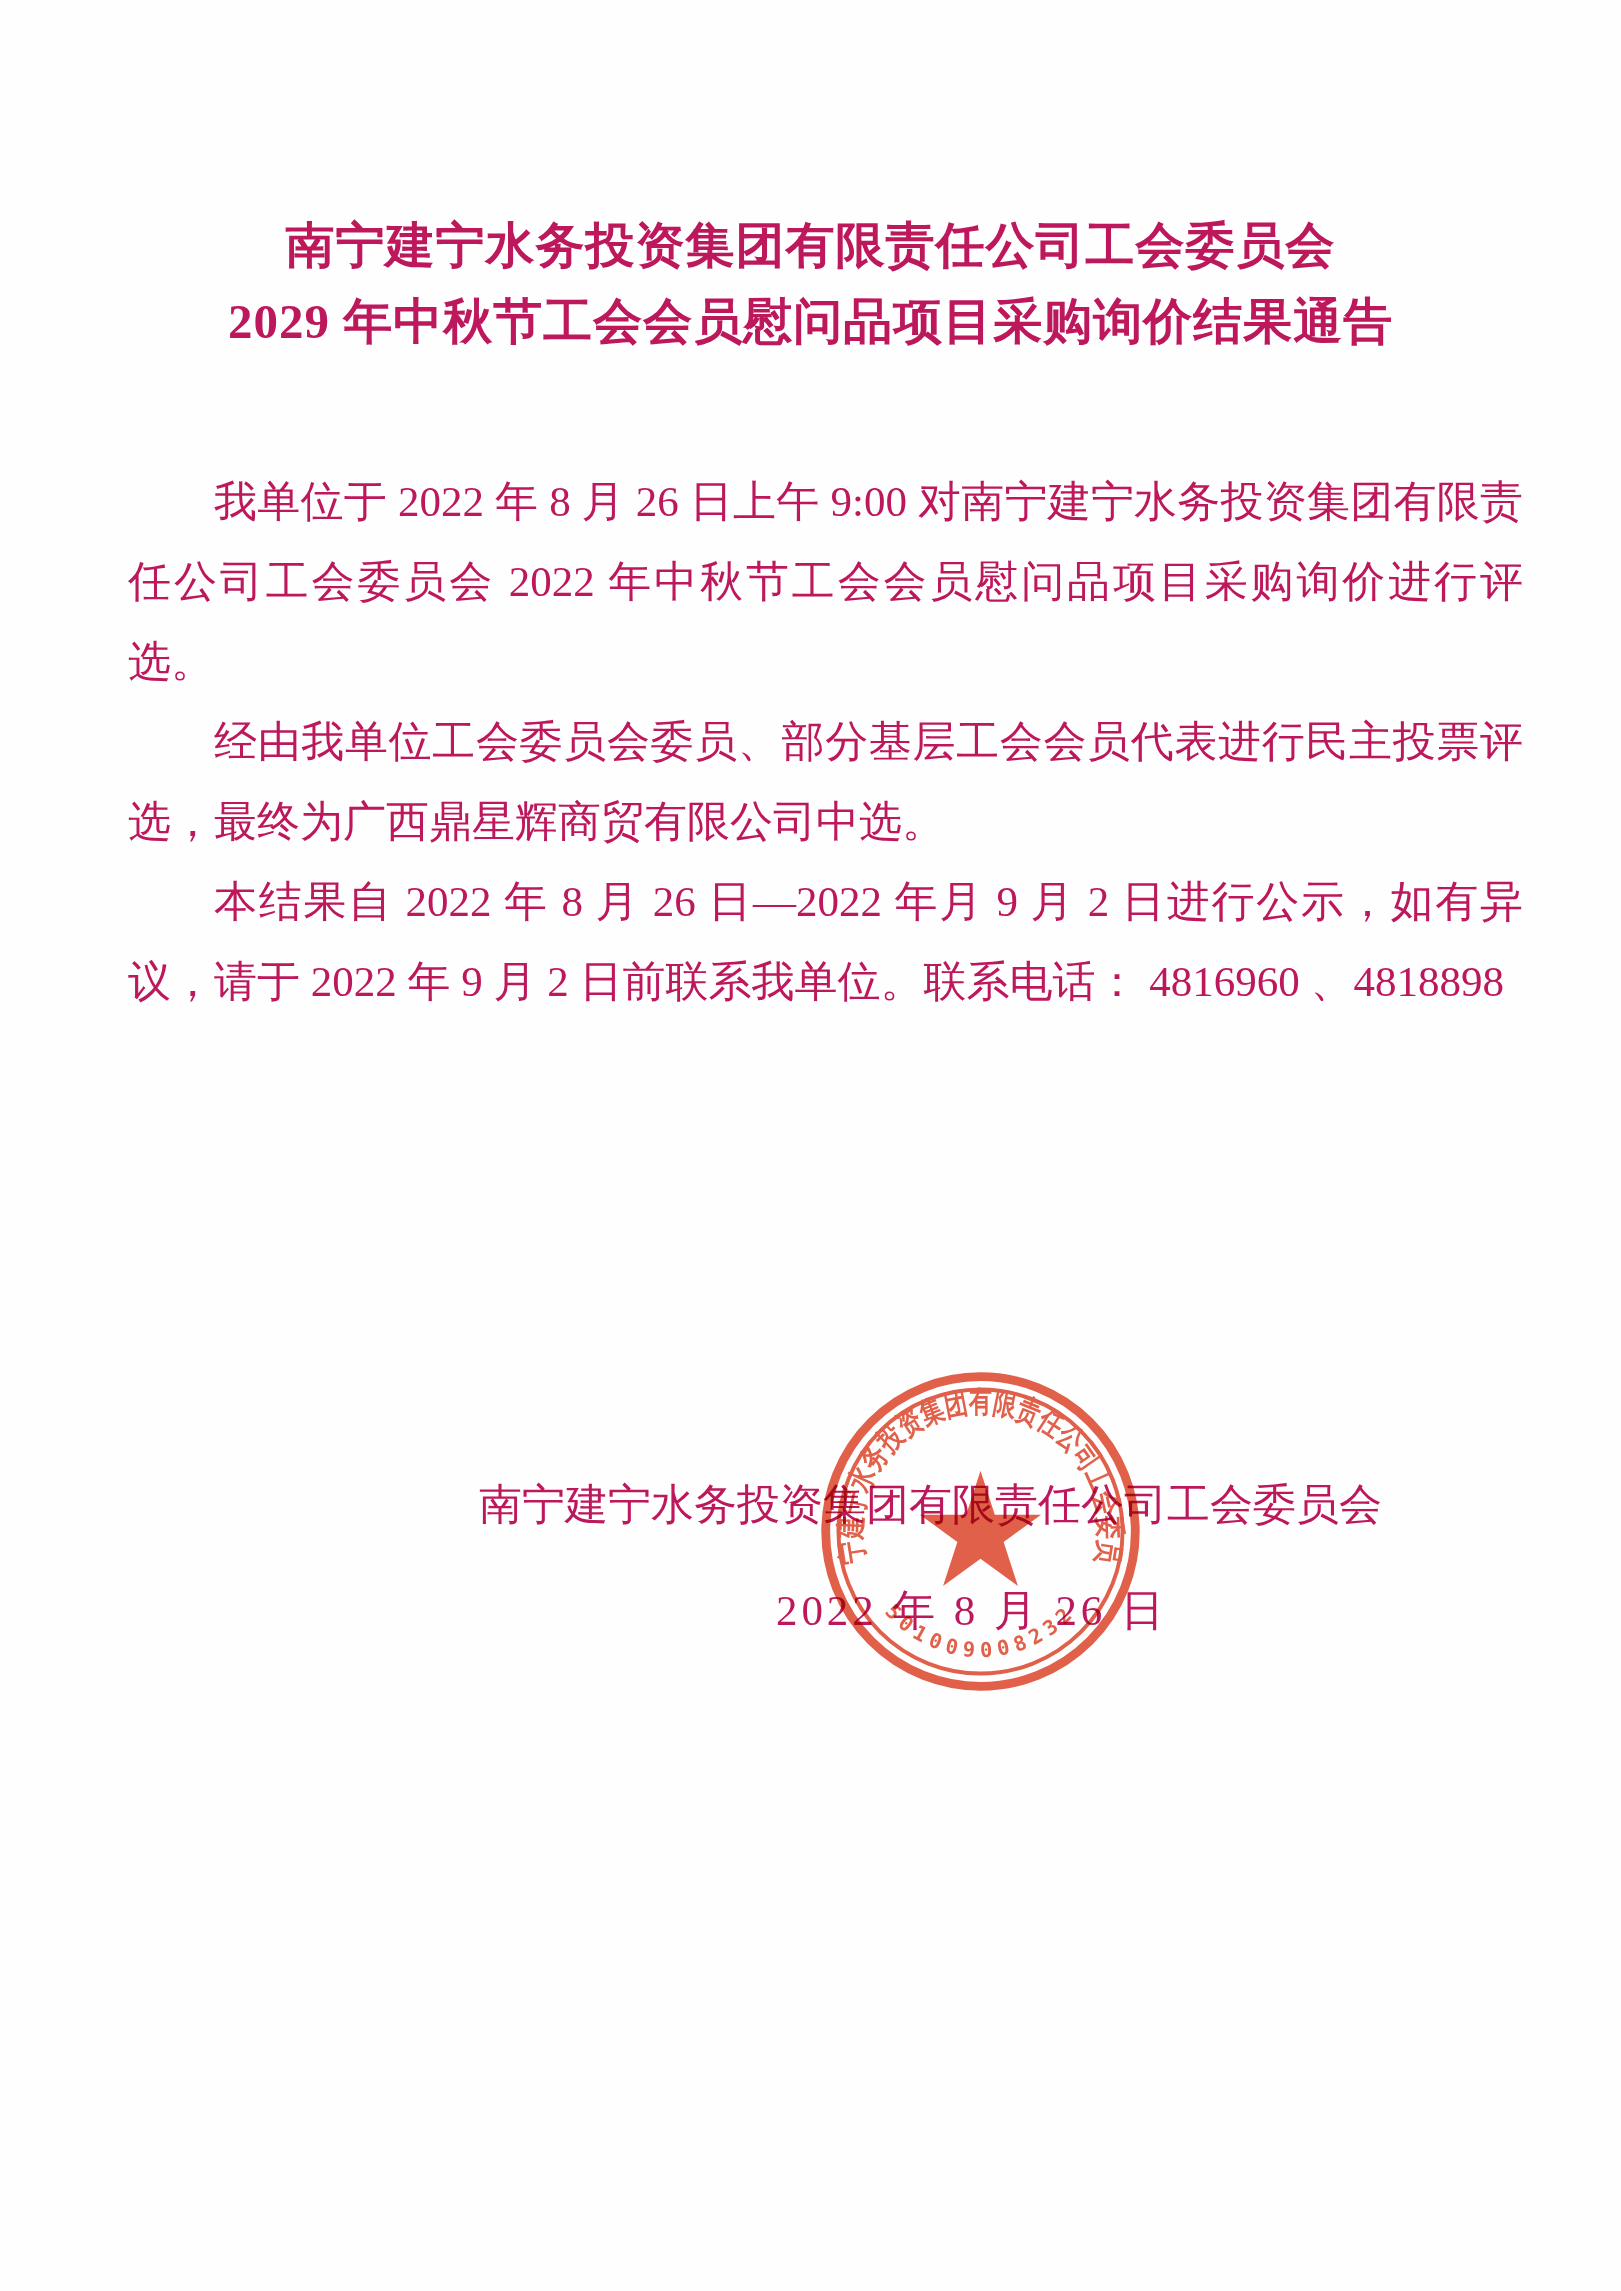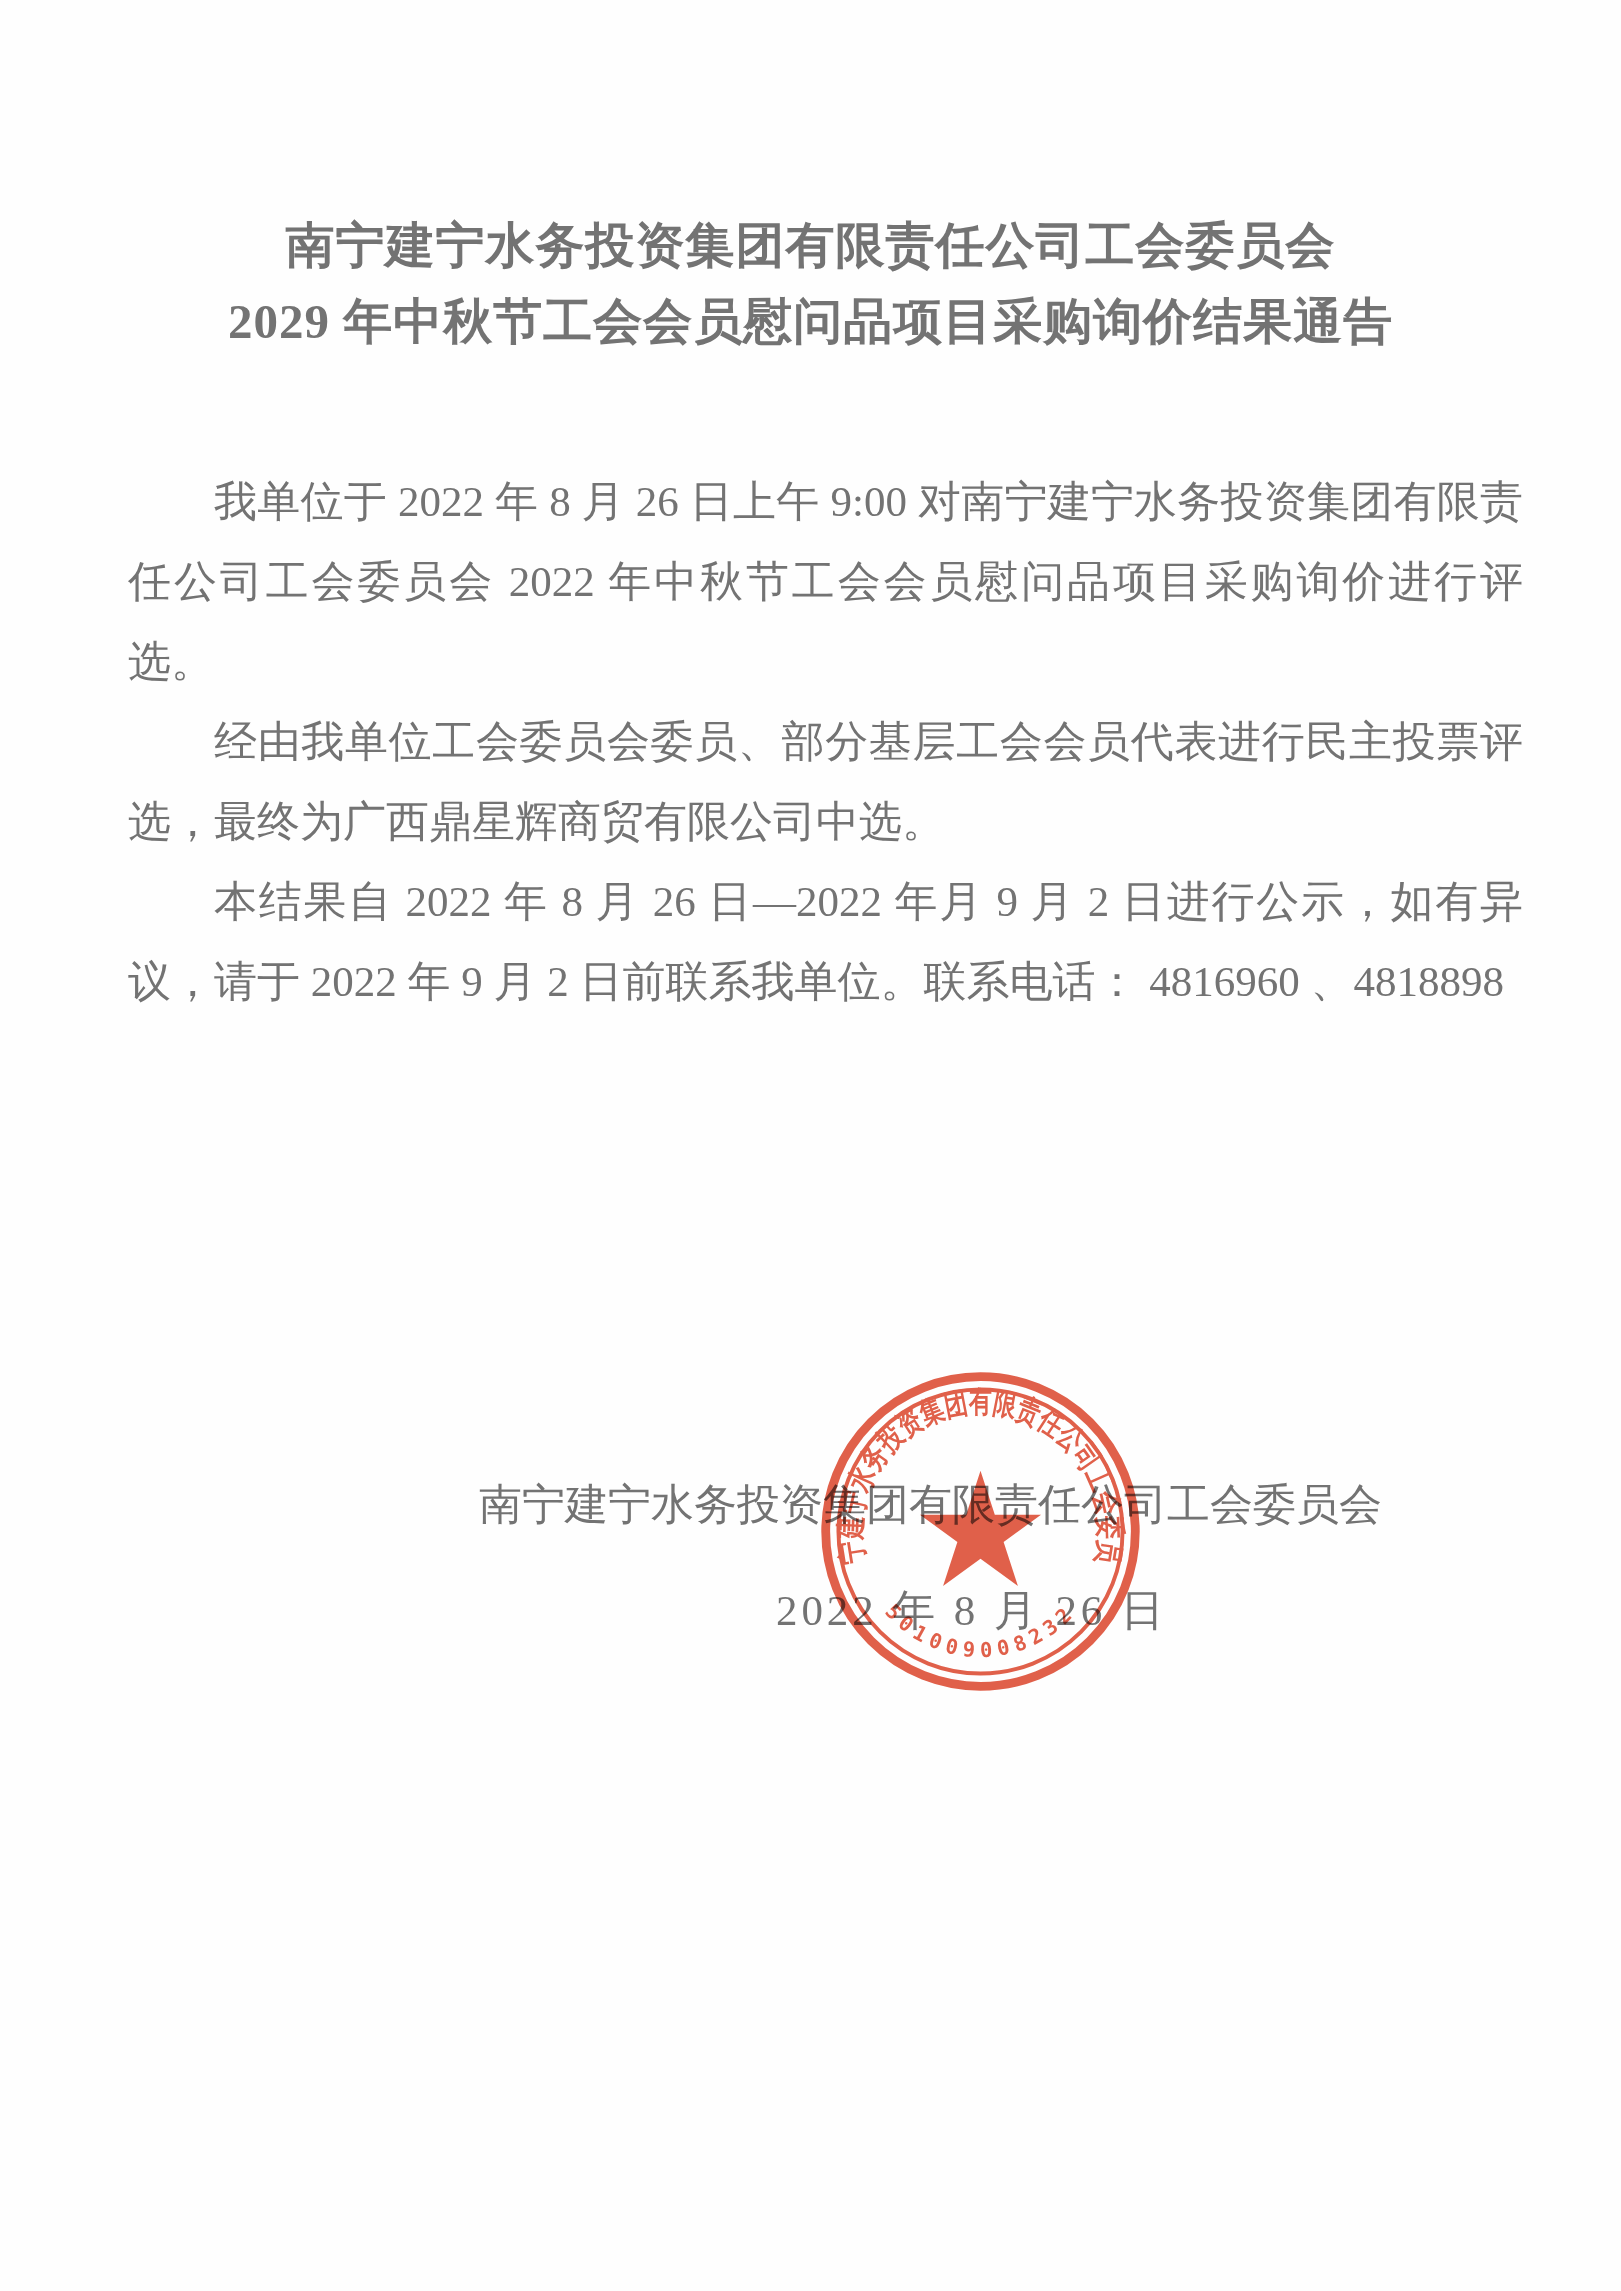--- a/index.html
+++ b/index.html
@@ -2,21 +2,21 @@
 <html><head>
 <meta charset="utf-8">
 <style>
   html,body { margin:0; padding:0; background:#ffffff; }
   .page {
     position:relative;
     width:1621px; height:2292px;
     background:#fefefef9;
     overflow:hidden;
     font-family:"Liberation Serif","DejaVu Serif",serif;
-    color:#737373;
+    color:#be185d;
   }
   .title-block { padding-top:208px; }
   .title-line {
     margin:0;
     text-align:center;
     font-size:49px;
     line-height:76px;
     font-weight:bold;
     letter-spacing:1px;
   }

